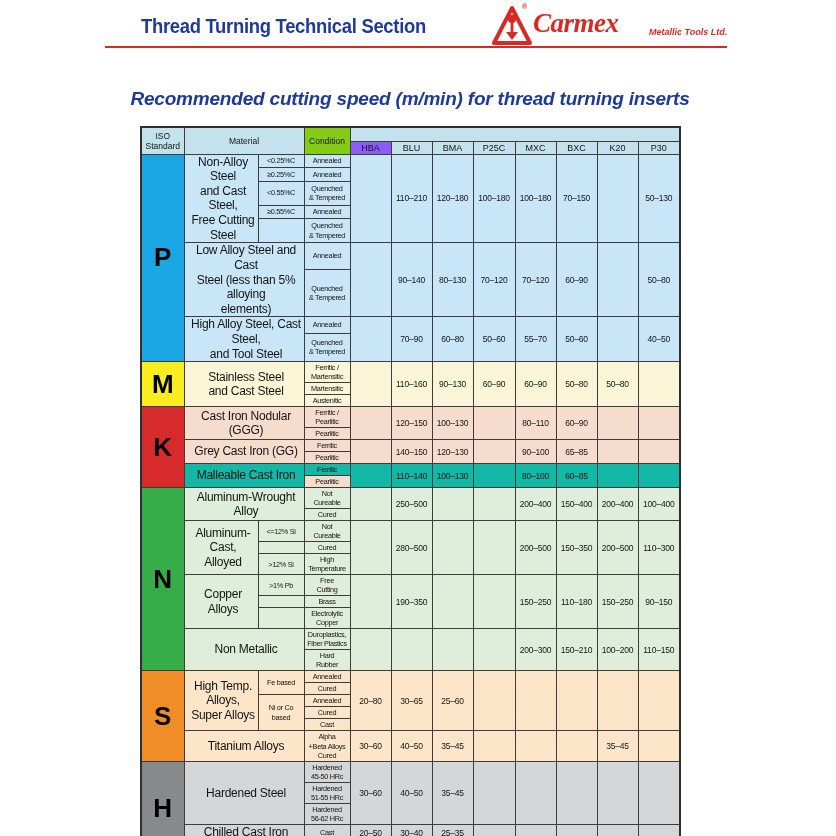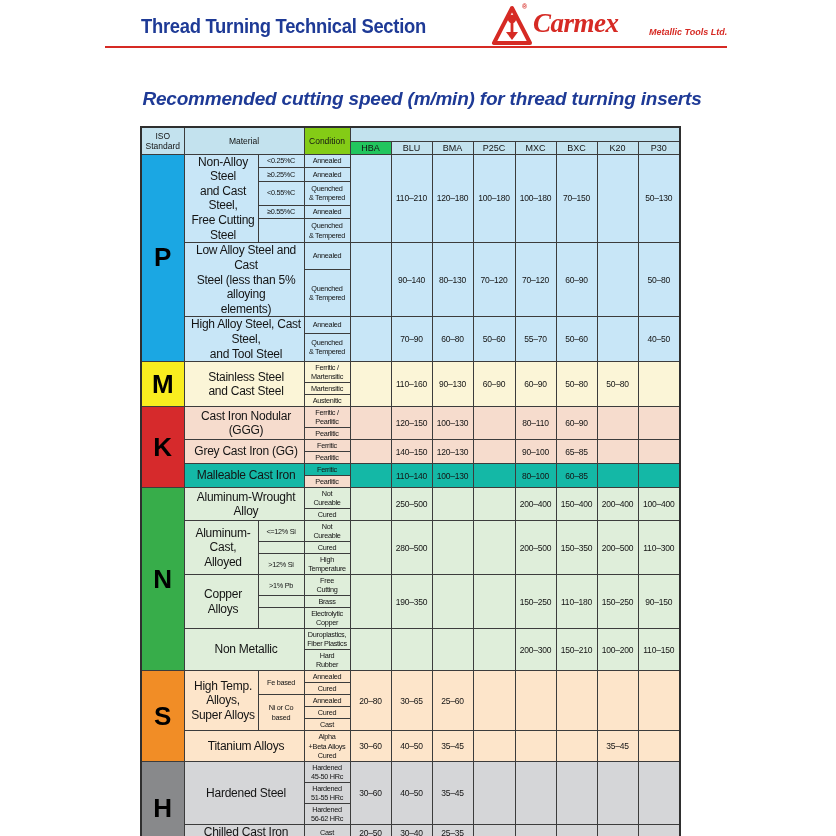--- a/index.html
+++ b/index.html
@@ -22,21 +22,21 @@
     font-family:"Liberation Serif", serif; font-style:italic; font-weight:bold;
     font-size:27px; color:#d62a24; letter-spacing:-0.5px; white-space:nowrap;
   }
   #brand-suffix {
     position:absolute; left:649px; top:27px;
     font-style:italic; font-weight:bold; font-size:9px; color:#d62a24; white-space:nowrap;
   }
   #red-rule { position:absolute; left:105px; top:46px; width:622px; height:2px; background:#d62a24; }
 
   #main-title {
-    position:absolute; left:132px; top:88px; width:580px; text-align:center;
+    position:absolute; left:120px; top:88px; width:580px; text-align:center;
     font-size:19px; font-weight:bold; font-style:italic; color:#1e3a96;
     letter-spacing:-0.2px; white-space:nowrap;
   }
 
   #table-wrap { position:absolute; left:140px; top:126px; }
   table { border-collapse:collapse; table-layout:fixed; border:2px solid #2f2f2f; }
   th, td {
     border:1px solid #3c3c3c; padding:0; text-align:center; vertical-align:middle;
     overflow:hidden;
   }
@@ -94,21 +94,21 @@
         </colgroup>
         <thead>
           <tr class="strip-row">
             <th class="corner" rowspan="2" style="background: rgb(195, 226, 238);">ISO
 Standard</th>
             <th class="corner" rowspan="2" colspan="2" style="background: rgb(195, 226, 238);">Material</th>
             <th class="corner" rowspan="2" style="background: #84cc16; margin-left: 44px;">Condition</th>
             <th colspan="8" style="background: rgb(195, 226, 238);"></th>
           </tr>
           <tr class="grade-row">
-            <th class="grade" style="background: #22c55e;">HBA</th>
+            <th class="grade" style="background: #8b5cf6;">HBA</th>
             <th class="grade" style="background: rgb(195, 226, 238);">BLU</th>
             <th class="grade" style="background: rgb(195, 226, 238);">BMA</th>
             <th class="grade" style="background: rgb(195, 226, 238);">P25C</th>
             <th class="grade" style="background: rgb(195, 226, 238);">MXC</th>
             <th class="grade" style="background: rgb(195, 226, 238);">BXC</th>
             <th class="grade" style="background: rgb(195, 226, 238);">K20</th>
             <th class="grade" style="background: rgb(195, 226, 238);">P30</th>
           </tr>
         </thead>
         <tbody>

